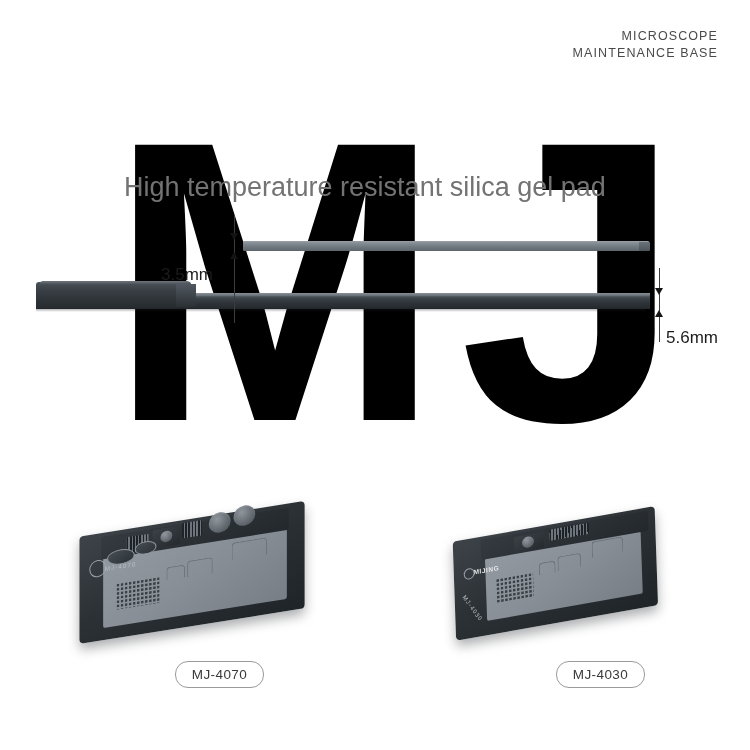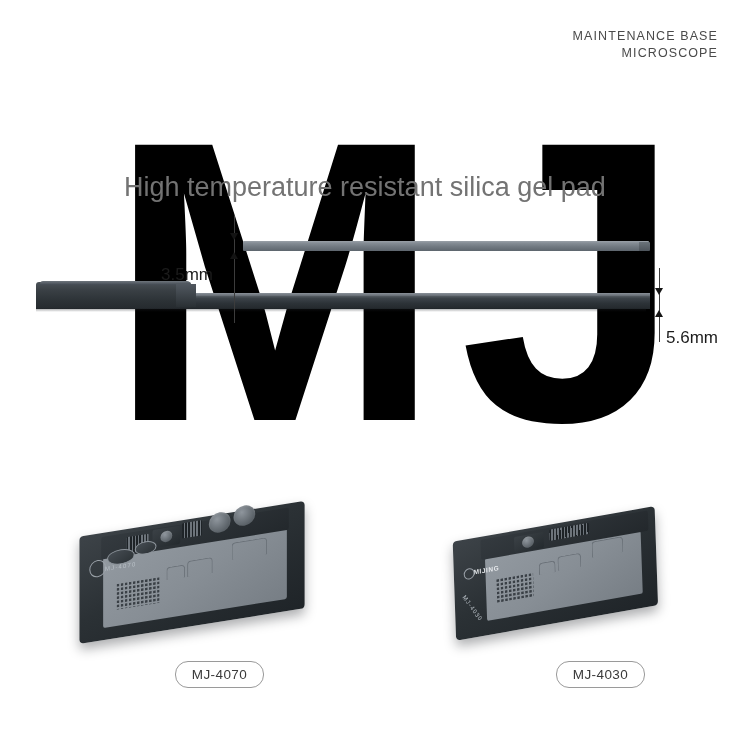--- a/index.html
+++ b/index.html
@@ -283,22 +283,22 @@
   }
 </style>
 </head>
 <body>
 
 <div id="page">
 
   <div class="watermark">MJ</div>
 
   <div class="header">
+    <div>MICROSCOPE</div>
     <div>MAINTENANCE BASE</div>
-    <div>MICROSCOPE</div>
   </div>
 
   <div class="headline-top">High temperature resistant silica gel pad</div>
 
   <div class="diagram">
 
     <div class="gel-pad"></div>
     <div class="gel-pad-end"></div>
 
     <div class="base-plate-top"></div>

